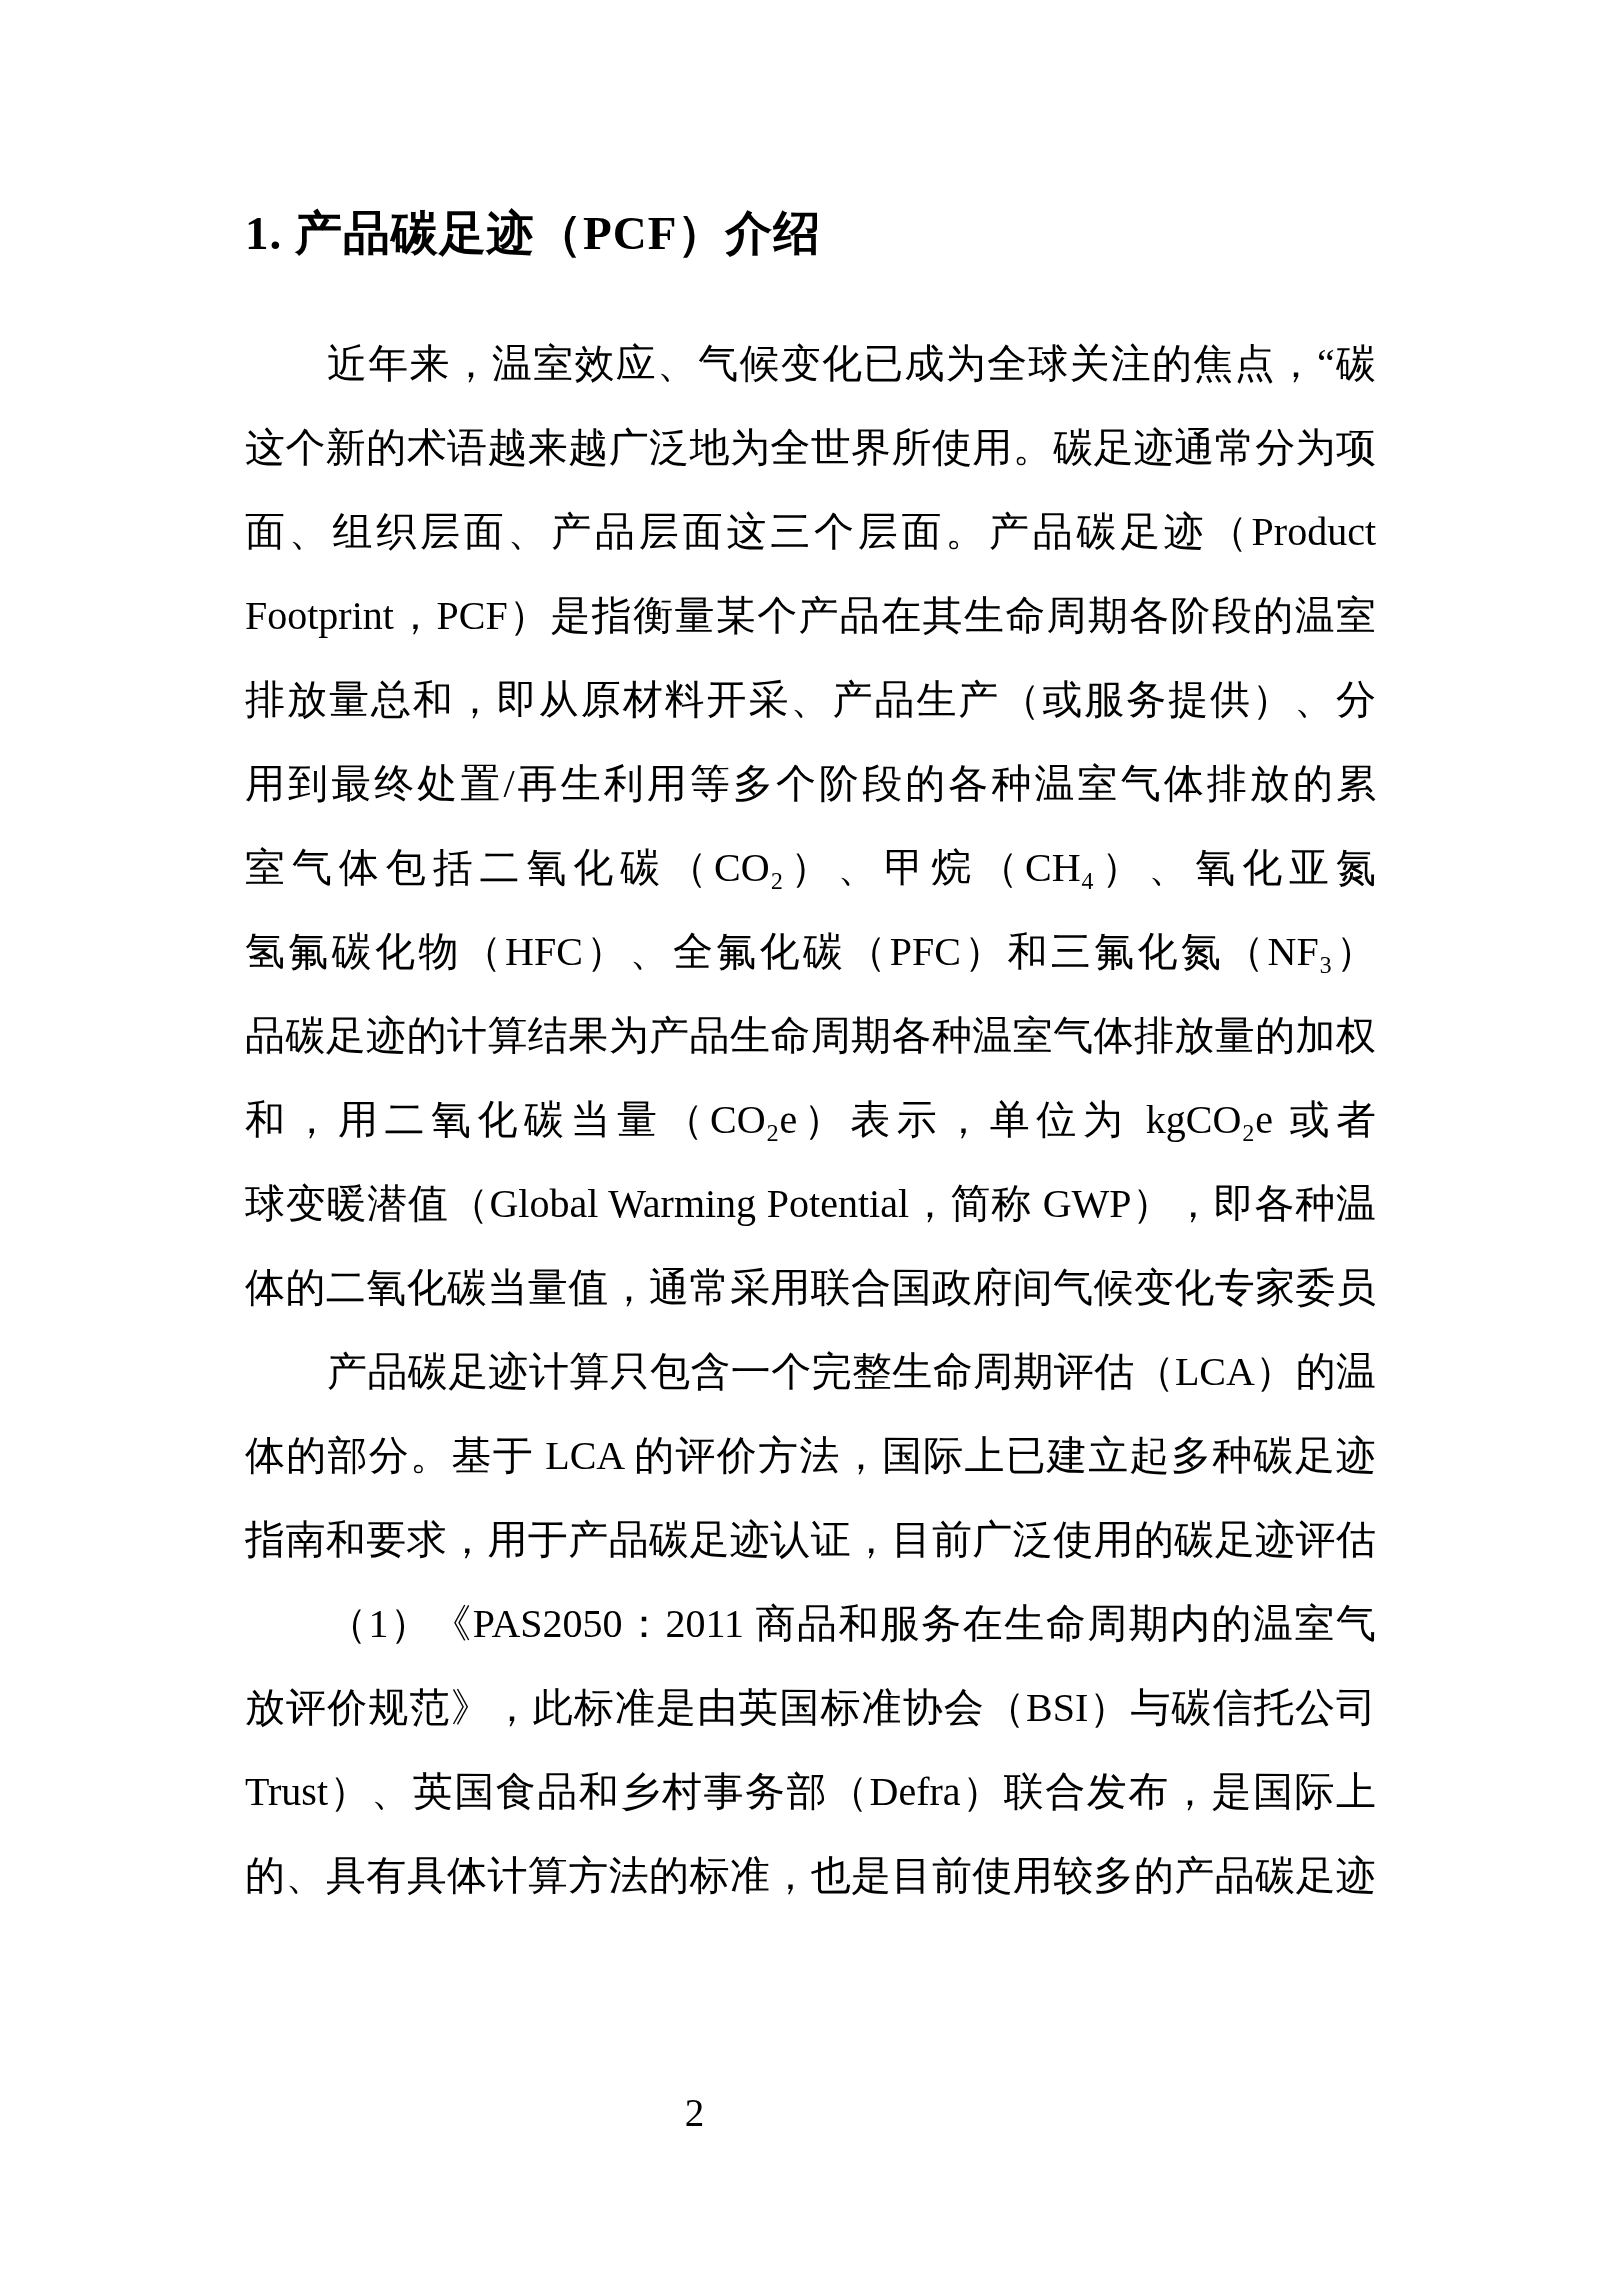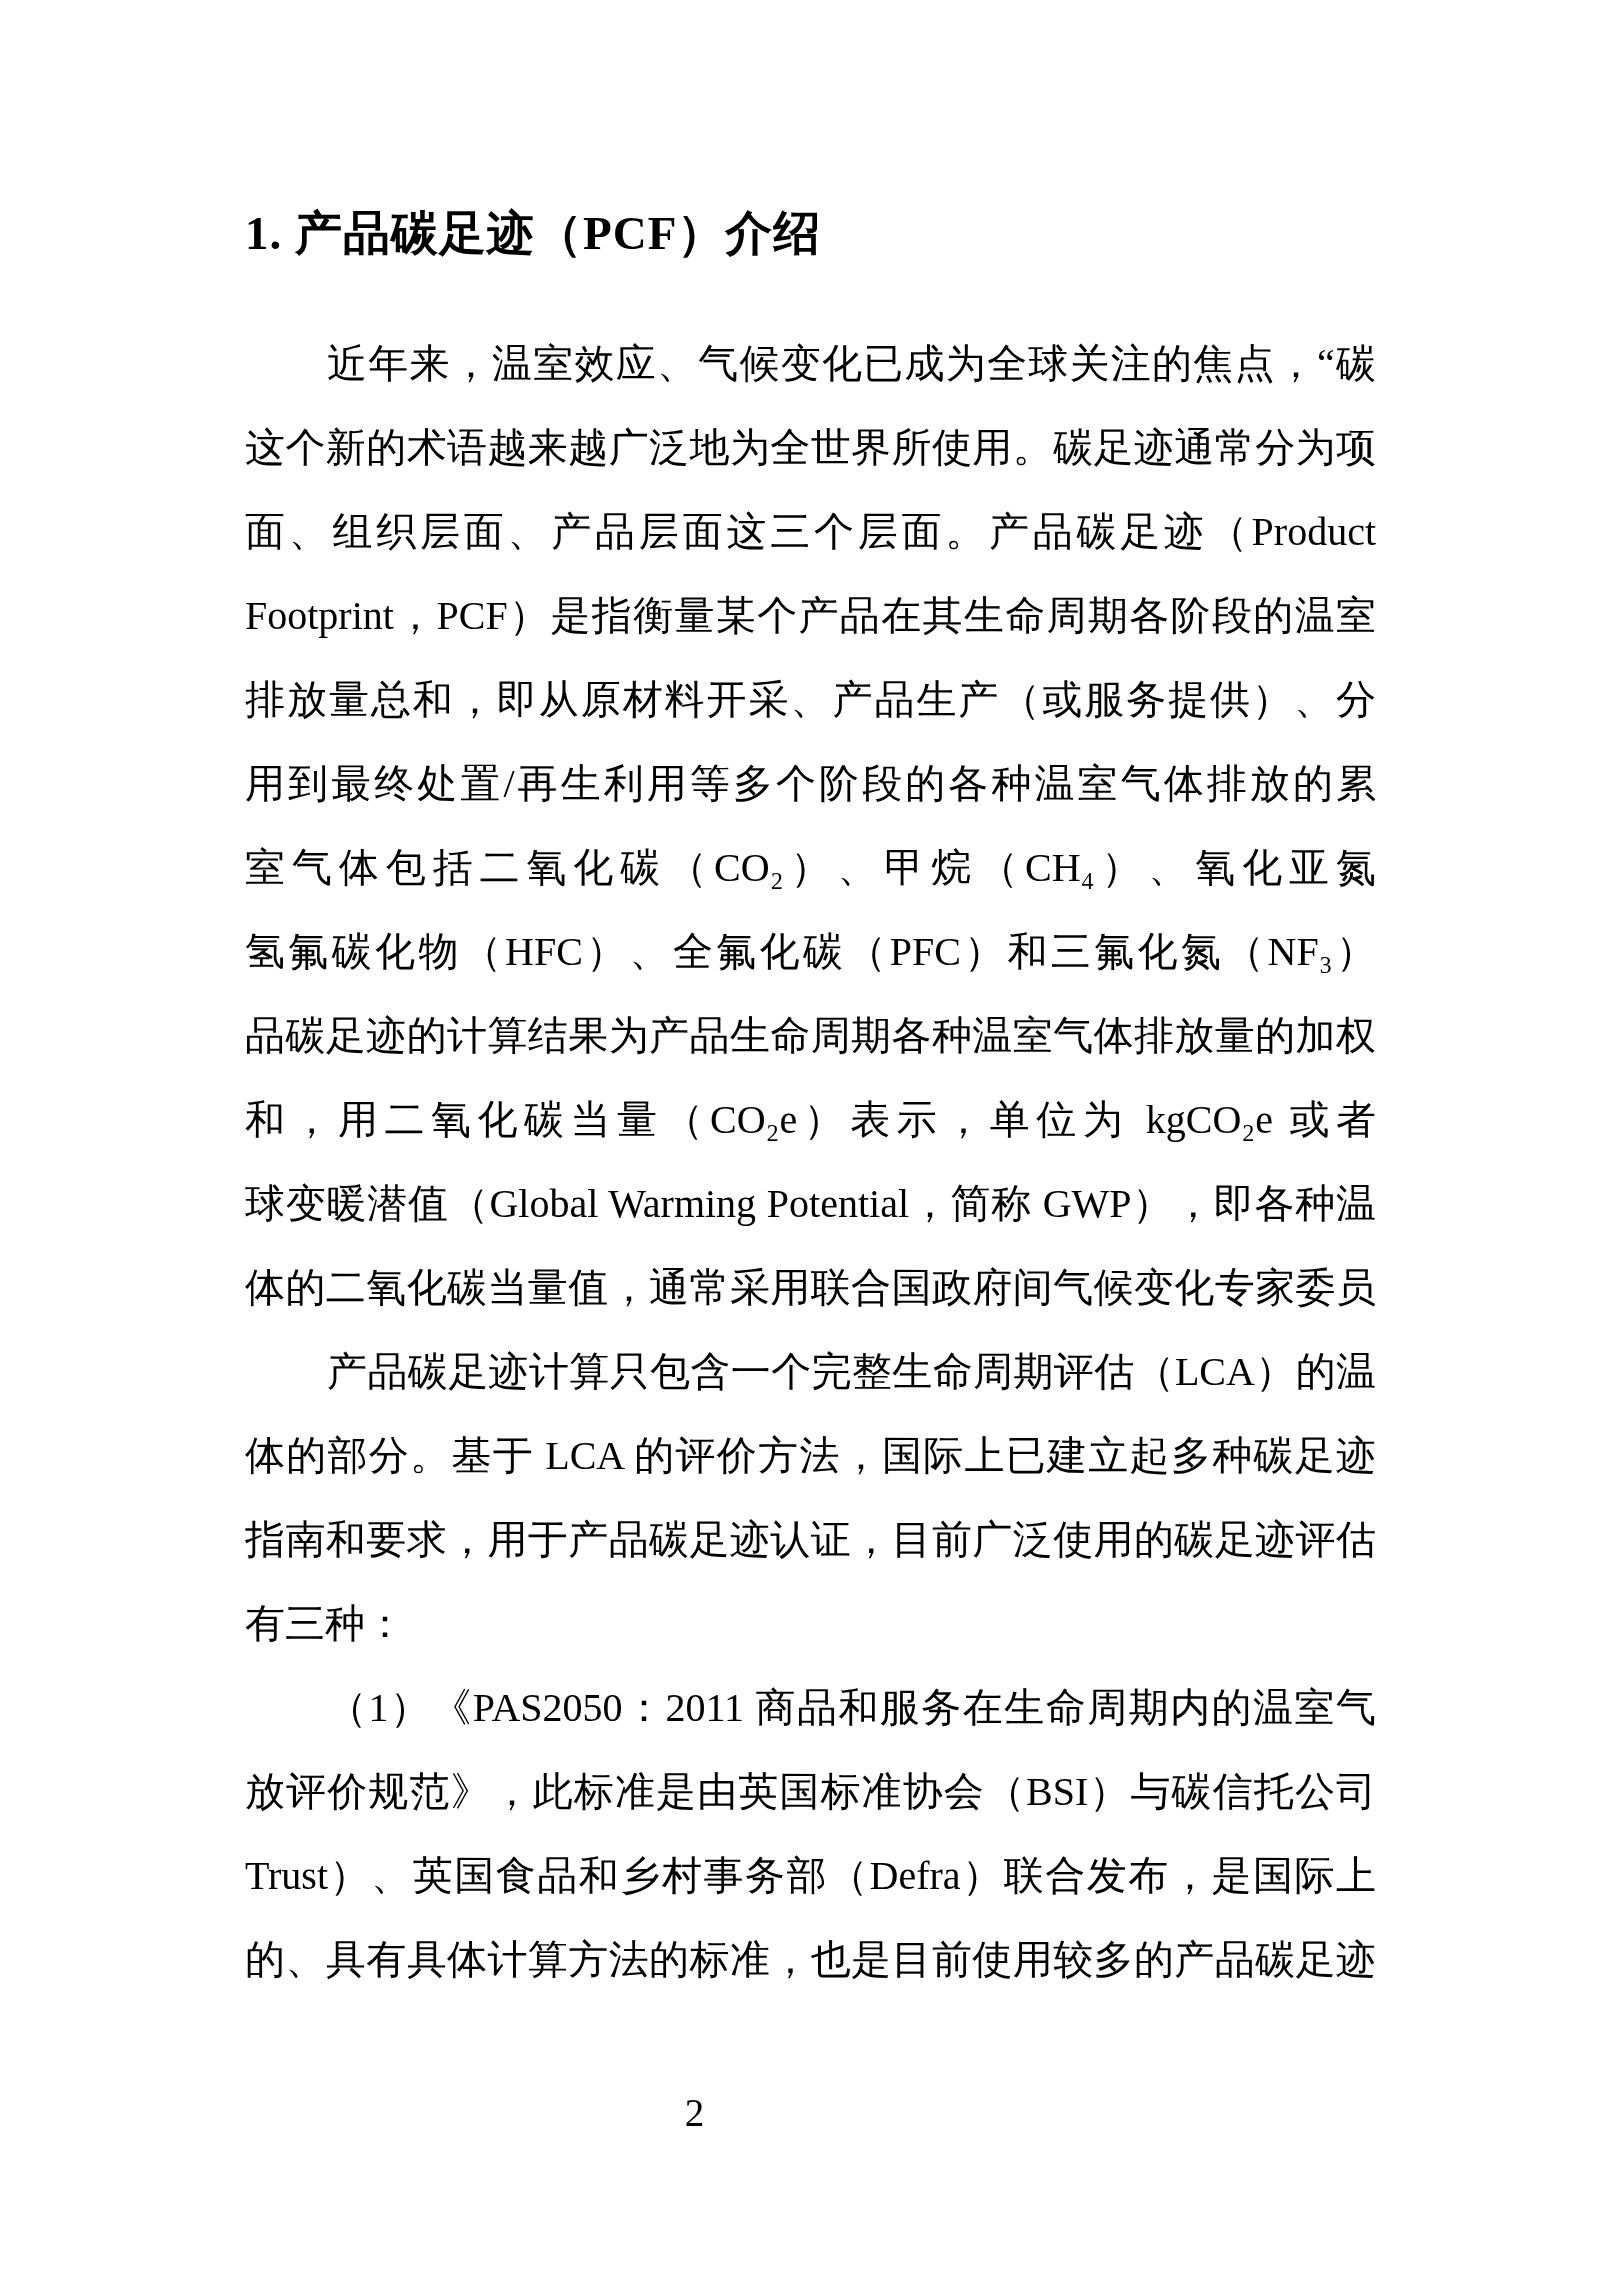--- a/index.html
+++ b/index.html
@@ -80,21 +80,20 @@
           <div class="line">氢氟碳化物（HFC）、全氟化碳（PFC）和三氟化氮（NF₃）等。产</div>
           <div class="line">品碳足迹的计算结果为产品生命周期各种温室气体排放量的加权之</div>
           <div class="line">和，用二氧化碳当量（CO₂e）表示，单位为 kgCO₂e 或者 gCO₂e。全</div>
           <div class="line">球变暖潜值（Global Warming Potential，简称 GWP），即各种温室气</div>
           <div class="line">体的二氧化碳当量值，通常采用联合国政府间气候变化专家委员会</div>
         </div>
         <div class="paragraph">
           <div class="line indent">产品碳足迹计算只包含一个完整生命周期评估（LCA）的温室气</div>
           <div class="line">体的部分。基于 LCA 的评价方法，国际上已建立起多种碳足迹评估</div>
           <div class="line">指南和要求，用于产品碳足迹认证，目前广泛使用的碳足迹评估标准</div>
-          <div class="line para-end">有三种：</div>
         </div>
         <div class="paragraph">
           <div class="line indent">（1）《PAS2050：2011 商品和服务在生命周期内的温室气体排</div>
           <div class="line">放评价规范》，此标准是由英国标准协会（BSI）与碳信托公司（Carbon</div>
           <div class="line">Trust）、英国食品和乡村事务部（Defra）联合发布，是国际上最早</div>
           <div class="line">的、具有具体计算方法的标准，也是目前使用较多的产品碳足迹评价</div>
         </div>
       </div>
   </div>
   <div class="page-number">2</div>

